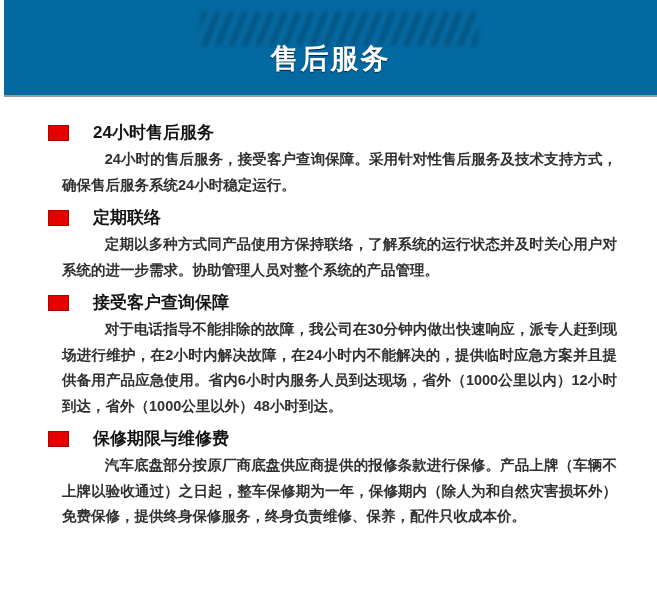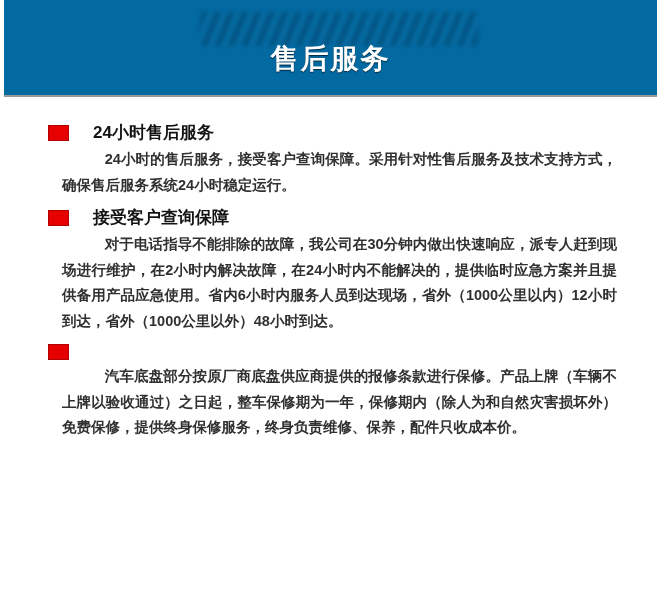--- a/index.html
+++ b/index.html
@@ -106,29 +106,37 @@
   </header>
   <main class="content">
   <section class="sec">
     <div class="sec-head">
       <span class="bullet" style="background: rgb(230, 0, 0);"></span>
       <h2 class="sec-title">24小时售后服务</h2>
     </div>
   <p>24小时的售后服务，接受客户查询保障。采用针对性售后服务及技术支持方式，确保售后服务系统24小时稳定运行。</p>
       </section>
 
+  <section class="sec">
+    <div class="sec-head">
+      <span class="bullet" style="background: rgb(230, 0, 0);"></span>
+      <h2 class="sec-title">定期联络</h2>
+    </div>
+  <p>定期以多种方式同产品使用方保持联络，了解系统的运行状态并及时关心用户对系统的进一步需求。协助管理人员对整个系统的产品管理。</p>
+      </section>
 
   <section class="sec">
     <div class="sec-head">
       <span class="bullet" style="background: rgb(230, 0, 0);"></span>
       <h2 class="sec-title">接受客户查询保障</h2>
     </div>
         <p>对于电话指导不能排除的故障，我公司在30分钟内做出快速响应，派专人赶到现场进行维护，在2小时内解决故障，在24小时内不能解决的，提供临时应急方案并且提供备用产品应急使用。省内6小时内服务人员到达现场，省外（1000公里以内）12小时到达，省外（1000公里以外）48小时到达。</p>
       </section>
 
   <section class="sec">
     <div class="sec-head">
       <span class="bullet" style="background: rgb(230, 0, 0);"></span>
+      <h2 class="sec-title">保修期限与维修费</h2>
     </div>
   <p>汽车底盘部分按原厂商底盘供应商提供的报修条款进行保修。产品上牌（车辆不上牌以验收通过）之日起，整车保修期为一年，保修期内（除人为和自然灾害损坏外）免费保修，提供终身保修服务，终身负责维修、保养，配件只收成本价。</p>
       </section>
 </main>
 </div>
 
 </body></html>

